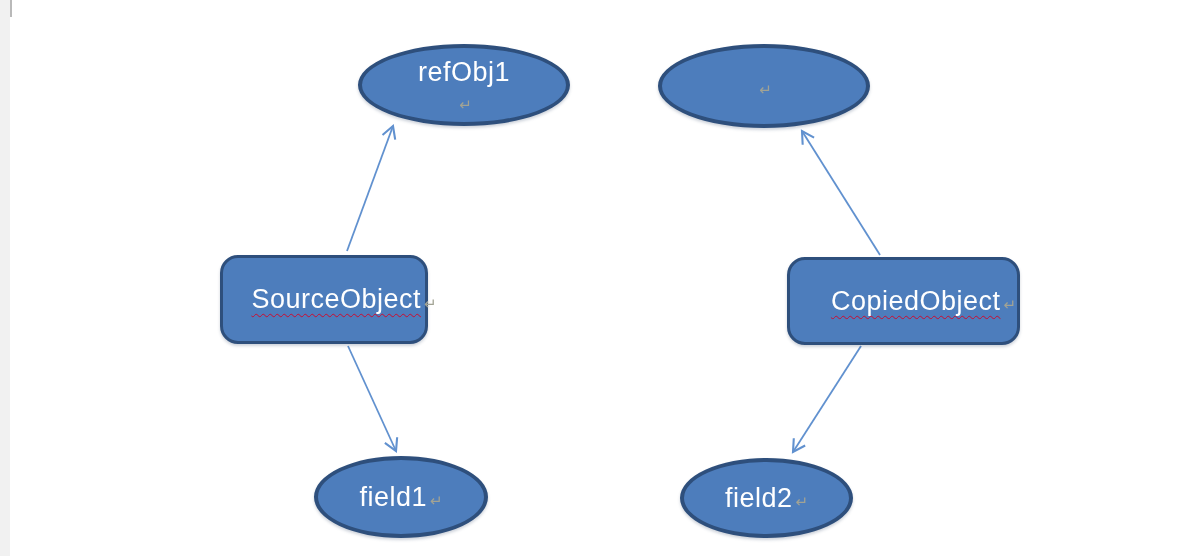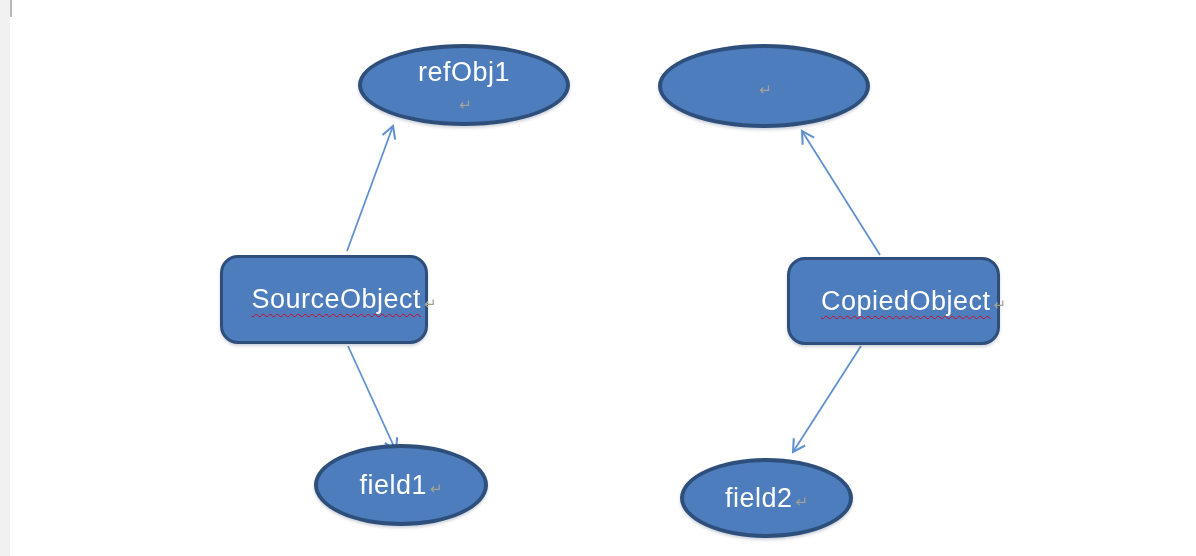--- a/index.html
+++ b/index.html
@@ -91,26 +91,26 @@
 
   <div class="node ellipse" style="left:658px; top:44px; width:212px; height:84px;">
     <span class="mark">↵</span>
   </div>
 
   <div class="node rect" style="left:220px; top:255px; width:208px; height:89px;">
     <span class="label squiggle">SourceObject</span>
     <span class="mark">↵</span>
   </div>
 
-  <div class="node rect" style="left:787px; top:257px; width:213px; height:88px;">
+  <div class="node rect" style="left:787px; top:257px; width:233px; height:88px;">
     <span class="label squiggle">CopiedObject</span>
     <span class="mark">↵</span>
   </div>
 
-  <div class="node ellipse" style="left:314px; top:444px; width:174px; height:82px;">
+  <div class="node ellipse" style="left:314px; top:456px; width:174px; height:82px;">
     <span class="label">field1</span>
     <span class="mark">↵</span>
   </div>
 
   <div class="node ellipse" style="left:680px; top:458px; width:173px; height:80px;">
     <span class="label">field2</span>
     <span class="mark">↵</span>
   </div>
 
 </div>

